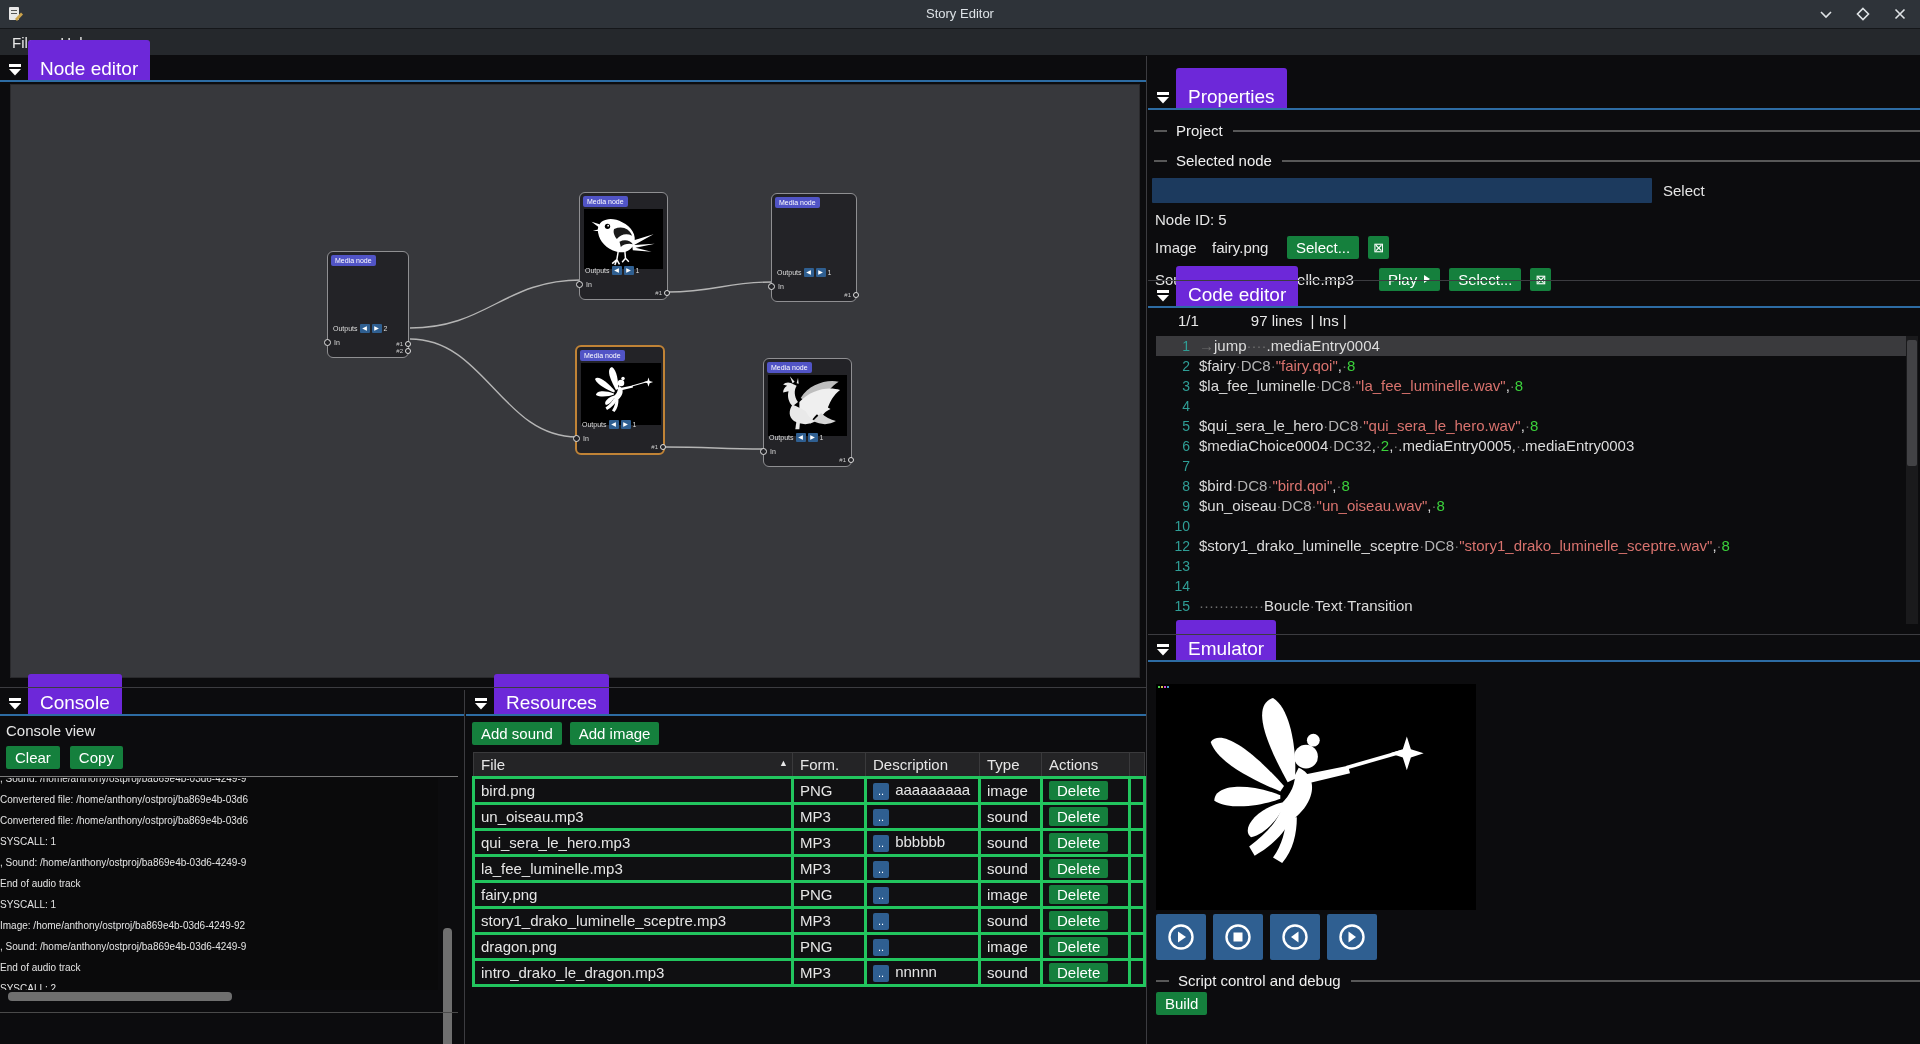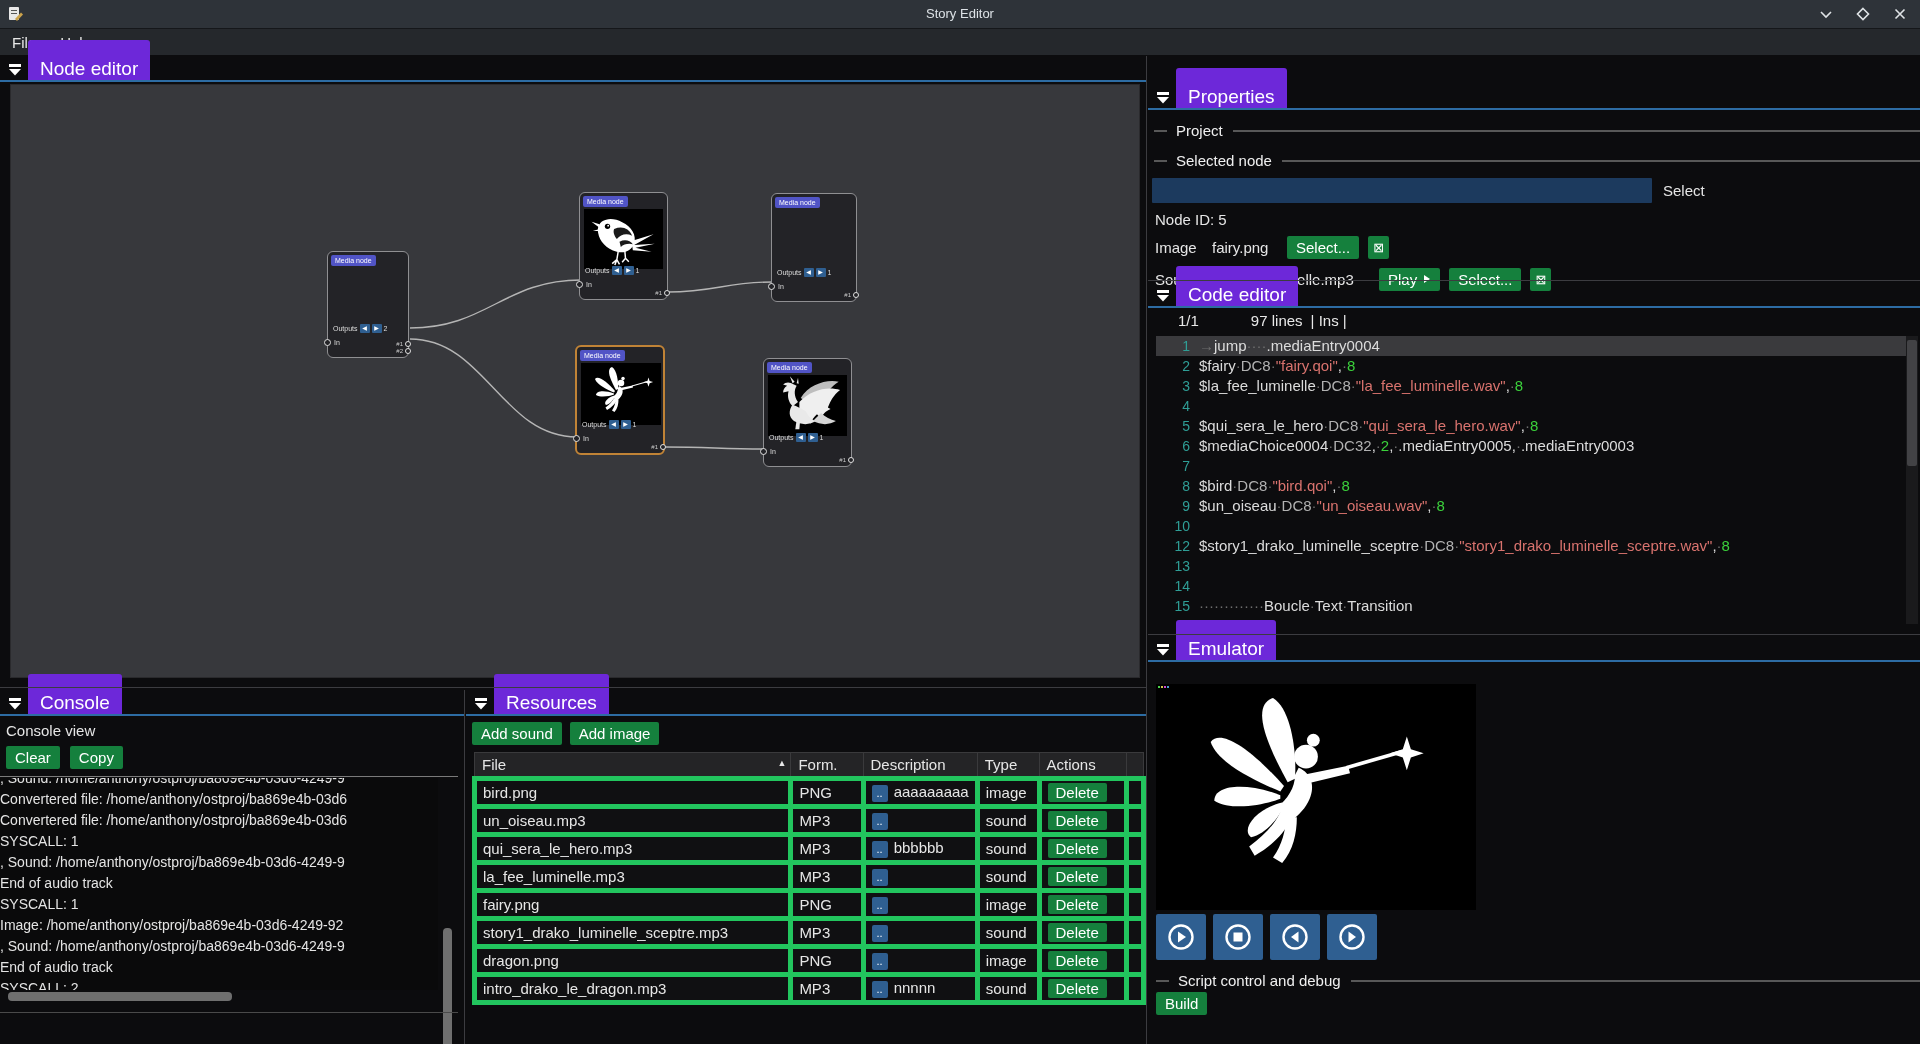--- a/index.html
+++ b/index.html
@@ -36,30 +36,30 @@
   .mini{width:10px;height:9px;background:#2f5f91;color:#fff;font-size:6px;line-height:9px;text-align:center;border-radius:1px;flex:none;}
   .irow{position:absolute;left:-4px;bottom:11px;display:flex;align-items:center;gap:3px;font-size:7px;color:#ddd;}
   .port{width:7px;height:7px;border:1px solid #e0e0e0;border-radius:50%;background:#232327;box-sizing:border-box;flex:none;}
   .stubs{position:absolute;right:-3px;bottom:3px;display:flex;flex-direction:column;gap:1px;align-items:flex-end;font-size:6px;color:#ccc;}
   .stub{display:flex;align-items:center;gap:2px;}
   .stub .port{width:6px;height:6px;}
   
   .console-view-label{position:absolute;left:6px;top:32px;font-size:15px;}
   .console-btns{position:absolute;left:6px;top:56px;display:flex;gap:10px;}
   .console-hr{position:absolute;left:0;right:6px;top:86px;height:1px;background:#7a7a7a;}
-  .console-log{position:absolute;left:0;top:88px;width:438px;height:212px;background:#0a0a0b;overflow:hidden;font-size:14px;line-height:21px;color:#e4e4e4;white-space:nowrap;}
+  .console-log{position:absolute;left:0;top:88px;width:438px;height:212px;background:#0a0a0b;overflow:hidden;font-size:10px;line-height:21px;color:#e4e4e4;white-space:nowrap;}
   .console-log .console-line:first-child{margin-top:-10px;}
   .vscroll{position:absolute;width:9px;border-radius:4px;background:#6f6f6f;}
   .hscroll{position:absolute;height:9px;border-radius:4px;background:#6f6f6f;}
   .console-bottom-hr{position:absolute;left:0;right:6px;top:322px;height:1px;background:#4a4a4a;}
   
   .res-btns{position:absolute;left:6px;top:32px;display:flex;gap:8px;}
   .res-table{position:absolute;left:6px;top:62px;border-collapse:collapse;font-size:15px;table-layout:fixed;}
   .res-table th{background:#242426;font-weight:normal;text-align:left;border:1px solid #3a3a3c;padding:1px 7px;height:21px;position:relative;}
-  .res-table td{background:#101012;border:5px solid #22c55e;padding:1px 6px;height:21px;overflow:hidden;white-space:nowrap;}
+  .res-table td{background:#101012;border:3px solid #22c55e;padding:1px 6px;height:21px;overflow:hidden;white-space:nowrap;}
   .sort-arrow{position:absolute;right:4px;top:5px;font-size:9px;color:#e8e8e8;}
   .desc-btn{display:inline-flex;align-items:center;justify-content:center;background:#2f5f91;color:#fff;font-size:11px;height:17px;padding:0 5px;border-radius:2px;margin-right:6px;}
   .del-btn{padding:0 8px;font-size:15px;text-align:center;}
   
   .prow{position:absolute;height:26px;display:flex;align-items:center;font-size:15px;}
   .title-input{position:absolute;left:4px;top:94px;width:500px;height:25px;background:#1c3a5e;border:0;border-radius:1px;color:#e8e8e8;font-family:inherit;font-size:15px;padding:0 6px;box-sizing:border-box;}
   .plabel{white-space:nowrap;}
   
   .code-status{position:absolute;left:0;top:30px;display:flex;font-size:15px;color:#e8e8e8;}
   .code-wrap{position:absolute;left:8px;top:54px;width:750px;height:290px;overflow:hidden;background:#0c0c0e;}

